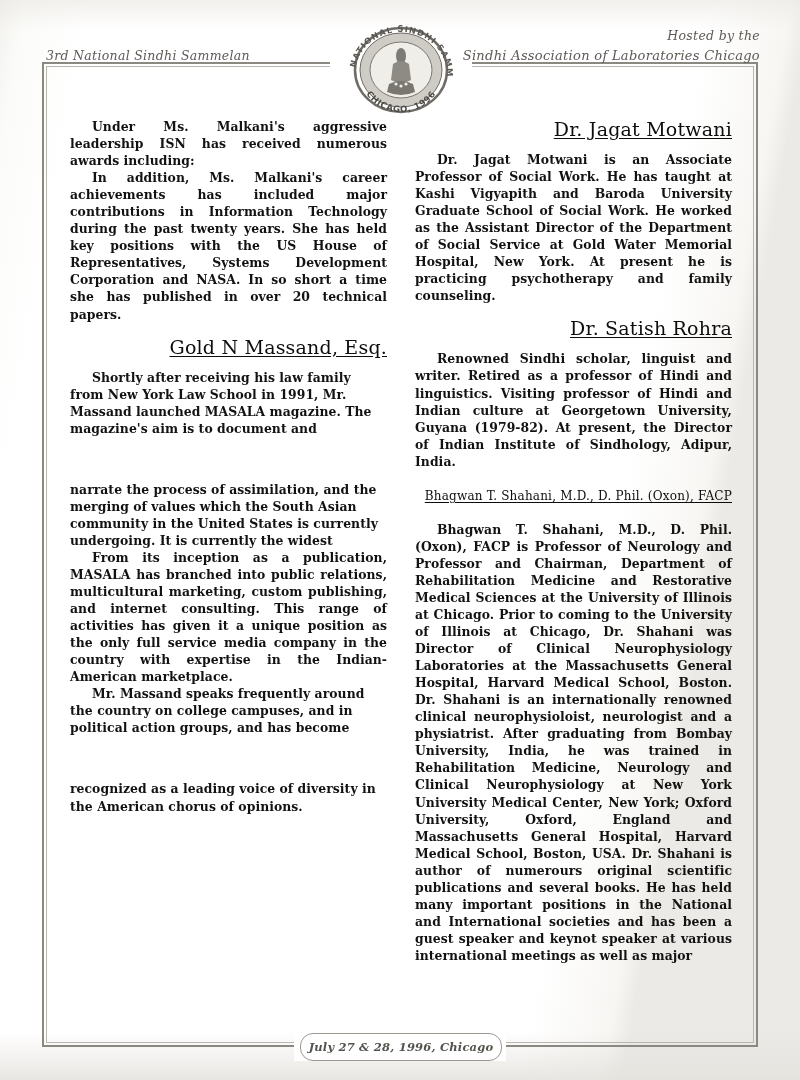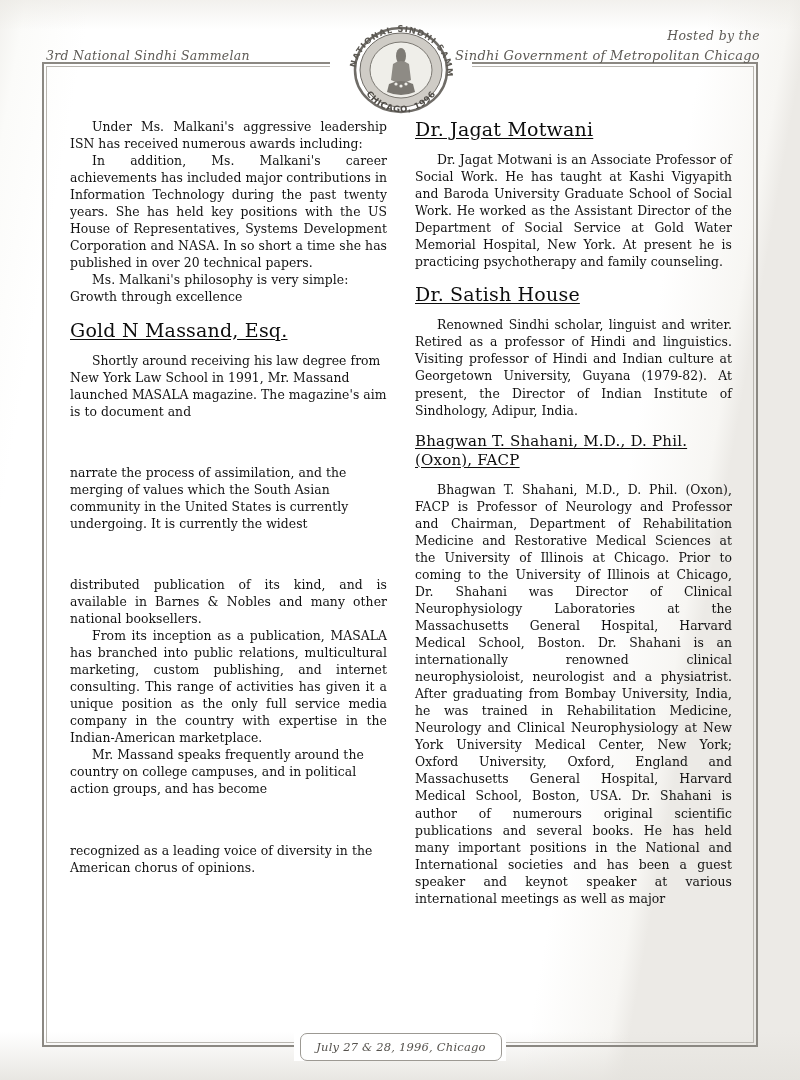--- a/index.html
+++ b/index.html
@@ -117,72 +117,74 @@
 
   .para {
     margin: 0;
     font-family: "DejaVu Serif", serif;
     font-size: 12.4px;
     line-height: 17.05px;
     text-align: justify;
     text-indent: 22px;
     color: #121212;
     letter-spacing: .05px;
+    font-weight: bold;
   }
   .para.noindent { text-indent: 0; margin-top: 44px; }
   .para.tight { text-align: left; }
 
   h2.heading {
     margin: 0;
     font-family: "DejaVu Serif", serif;
     font-weight: normal;
     font-size: 19px;
     line-height: 22px;
-    text-align: left;
+    text-align: right;
     text-decoration: underline;
     text-underline-offset: 2px;
     color: #0d0d0d;
     letter-spacing: .2px;
   }
-  h2.heading.two-line { font-size: 15px; line-height: 19px; }
+  h2.heading.two-line { font-size: 12px; line-height: 27px; }
   .sp-before-head { height: 13px; }
   .sp-after-head  { height: 11px; }
 
   
   #footer {
     position: absolute;
     left: 300px; top: 1033px;
     width: 200px; height: 26px;
     border: 1px solid #9c9993;
-    border-radius: 7px;
+    border-radius: 13px;
     background: #ffffff;
     display: flex;
     align-items: center;
     justify-content: center;
     z-index: 7;
+    font-weight: bold;
   }
   #footer span {
     font-family: "DejaVu Serif", serif;
     font-style: italic;
     font-size: 11.5px;
     color: #55524d;
     letter-spacing: .2px;
     white-space: nowrap;
   }
 </style>
 </head>
 <body>
 
 <div id="page">
 
   <div id="header">
     <div class="hdr-left">3rd National Sindhi Sammelan</div>
     <div class="hdr-right">
       <div class="l1">Hosted by the</div>
-      <div class="l2">Sindhi Government of Metropolitan Chicago</div>
+      <div class="l2">Sindhi Association of Laboratories Chicago</div>
     </div>
   </div>
 
   <div id="frame-outer"></div>
   <div id="frame-inner"></div>
   <div class="frame-mask-top"></div>
   <div class="frame-mask-bottom"></div>
 
   <div id="seal">
     <svg width="112" height="92" viewBox="0 0 112 92">
@@ -208,43 +210,41 @@
       </text>
     </svg>
   </div>
 
   <div id="content">
 
     <div class="col">
 
       <p class="para">Under Ms. Malkani's aggressive leadership ISN has received numerous awards including:</p>
       <p class="para">In addition, Ms. Malkani's career achievements has included major contributions in Information Technology during the past twenty years. She has held key positions with the US House of Representatives, Systems Development Corporation and NASA. In so short a time she has published in over 20 technical papers.</p>
-      <p class="para tight">Ms. Malkani's philosophy is very simple: Growth through excellence</p>
 
       <div class="sp-before-head"></div>
       <h2 class="heading">Gold N Massand, Esq.</h2>
       <div class="sp-after-head"></div>
 
-      <p class="para tight">Shortly around receiving his law degree from New York Law School in 1991, Mr. Massand launched MASALA magazine. The magazine's aim is to document and</p>
+      <p class="para tight">Shortly after receiving his law family from New York Law School in 1991, Mr. Massand launched MASALA magazine. The magazine's aim is to document and</p>
       <p class="para noindent tight">narrate the process of assimilation, and the merging of values which the South Asian community in the United States is currently undergoing. It is currently the widest</p>
-      <p class="para noindent">distributed publication of its kind, and is available in Barnes &amp; Nobles and many other national booksellers.</p>
       <p class="para">From its inception as a publication, MASALA has branched into public relations, multicultural marketing, custom publishing, and internet consulting. This range of activities has given it a unique position as the only full service media company in the country with expertise in the Indian-American marketplace.</p>
       <p class="para tight">Mr. Massand speaks frequently around the country on college campuses, and in political action groups, and has become</p>
       <p class="para noindent tight">recognized as a leading voice of diversity in the American chorus of opinions.</p>
 
     </div>
 
     <div class="col">
 
       <h2 class="heading">Dr. Jagat Motwani</h2>
       <div class="sp-after-head"></div>
       <p class="para">Dr. Jagat Motwani is an Associate Professor of Social Work. He has taught at Kashi Vigyapith and Baroda University Graduate School of Social Work. He worked as the Assistant Director of the Department of Social Service at Gold Water Memorial Hospital, New York. At present he is practicing psychotherapy and family counseling.</p>
 
       <div class="sp-before-head"></div>
-      <h2 class="heading">Dr. Satish House</h2>
+      <h2 class="heading">Dr. Satish Rohra</h2>
       <div class="sp-after-head"></div>
       <p class="para">Renowned Sindhi scholar, linguist and writer. Retired as a professor of Hindi and linguistics. Visiting professor of Hindi and Indian culture at Georgetown University, Guyana (1979-82). At present, the Director of Indian Institute of Sindhology, Adipur, India.</p>
 
       <div class="sp-before-head"></div>
       <h2 class="heading two-line">Bhagwan T. Shahani, M.D., D. Phil. (Oxon), FACP</h2>
       <div class="sp-after-head"></div>
       <p class="para">Bhagwan T. Shahani, M.D., D. Phil. (Oxon), FACP is Professor of Neurology and Professor and Chairman, Department of Rehabilitation Medicine and Restorative Medical Sciences at the University of Illinois at Chicago. Prior to coming to the University of Illinois at Chicago, Dr. Shahani was Director of Clinical Neurophysiology Laboratories at the Massachusetts General Hospital, Harvard Medical School, Boston. Dr. Shahani is an internationally renowned clinical neurophysioloist, neurologist and a physiatrist. After graduating from Bombay University, India, he was trained in Rehabilitation Medicine, Neurology and Clinical Neurophysiology at New York University Medical Center, New York; Oxford University, Oxford, England and Massachusetts General Hospital, Harvard Medical School, Boston, USA. Dr. Shahani is author of numerours original scientific publications and several books. He has held many important positions in the National and International societies and has been a guest speaker and keynot speaker at various international meetings as well as major</p>
 
     </div>
   </div>

